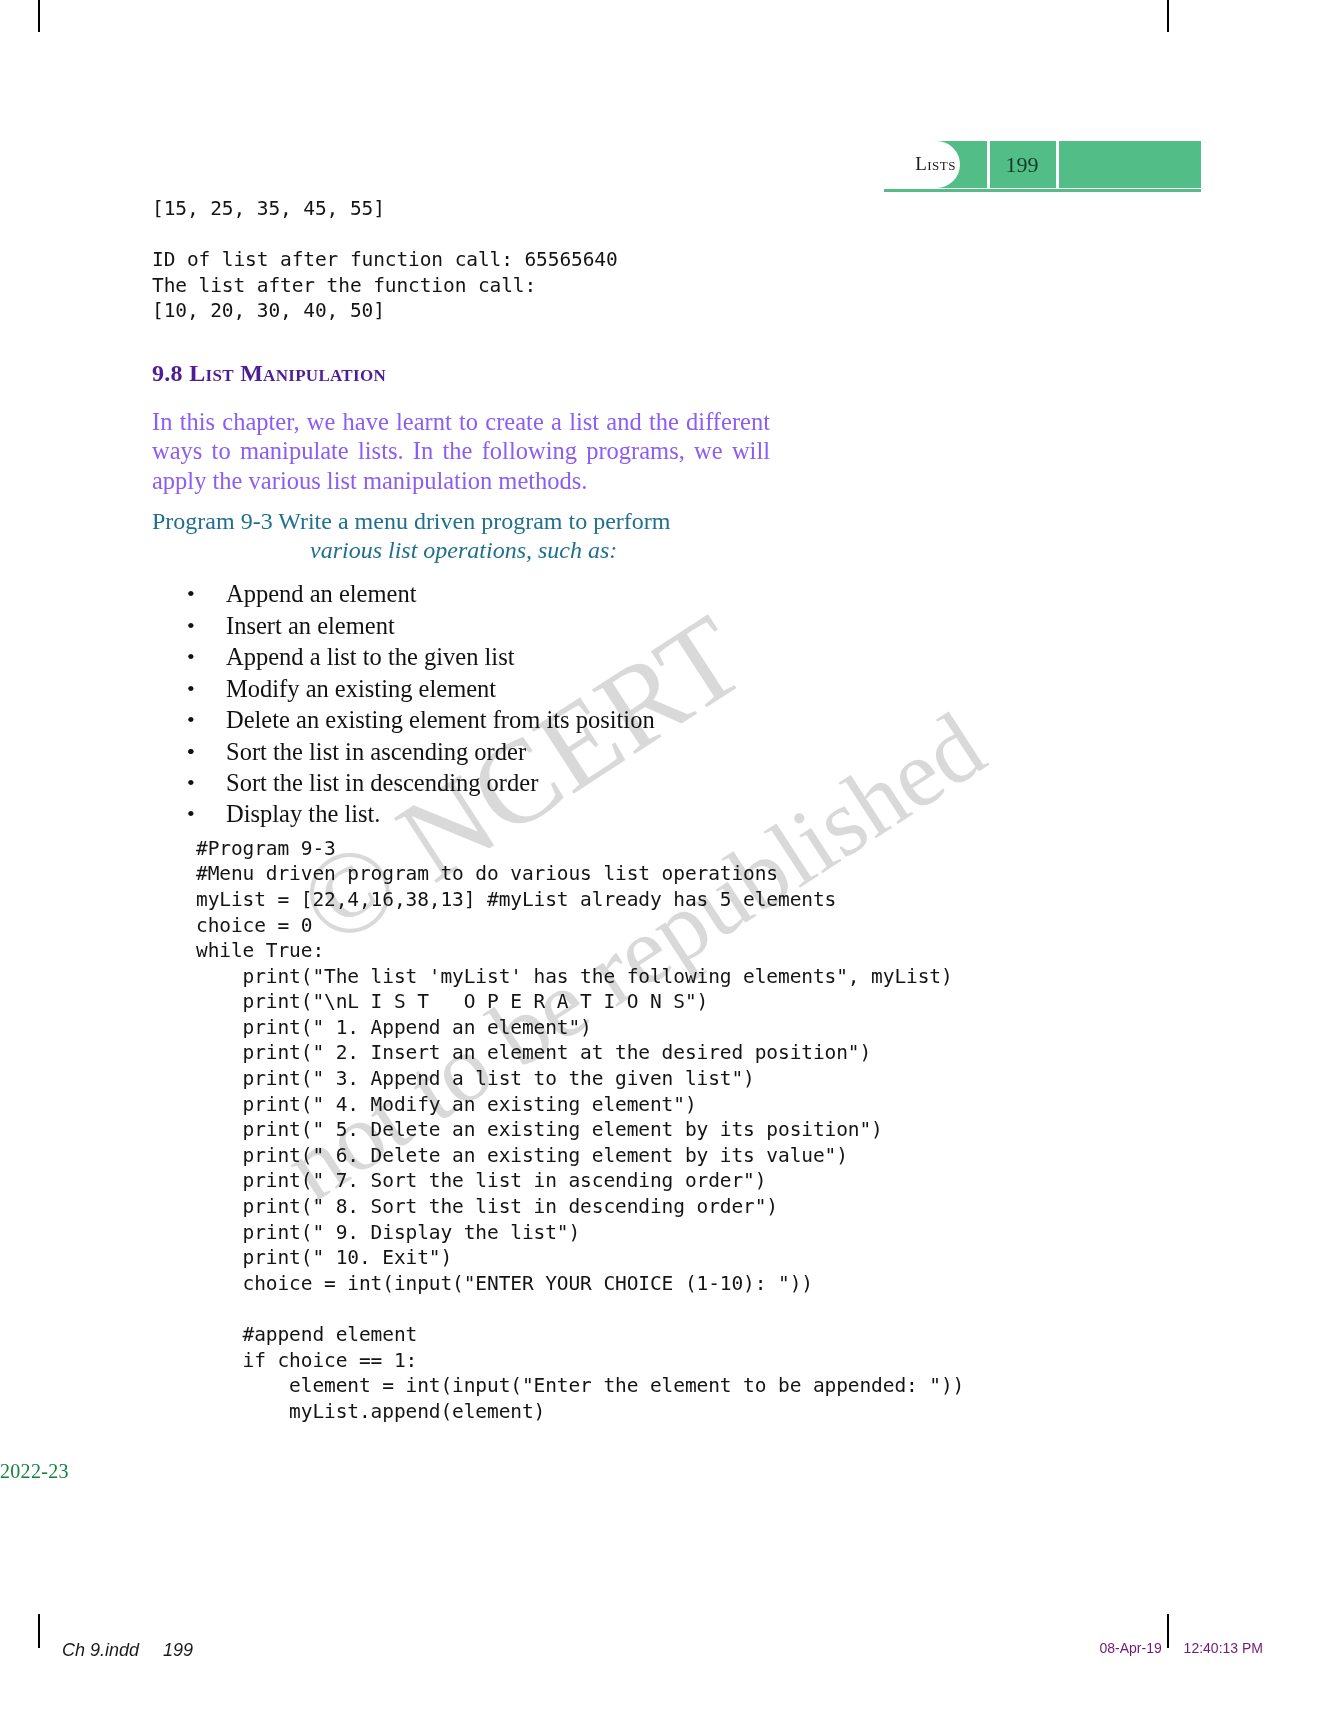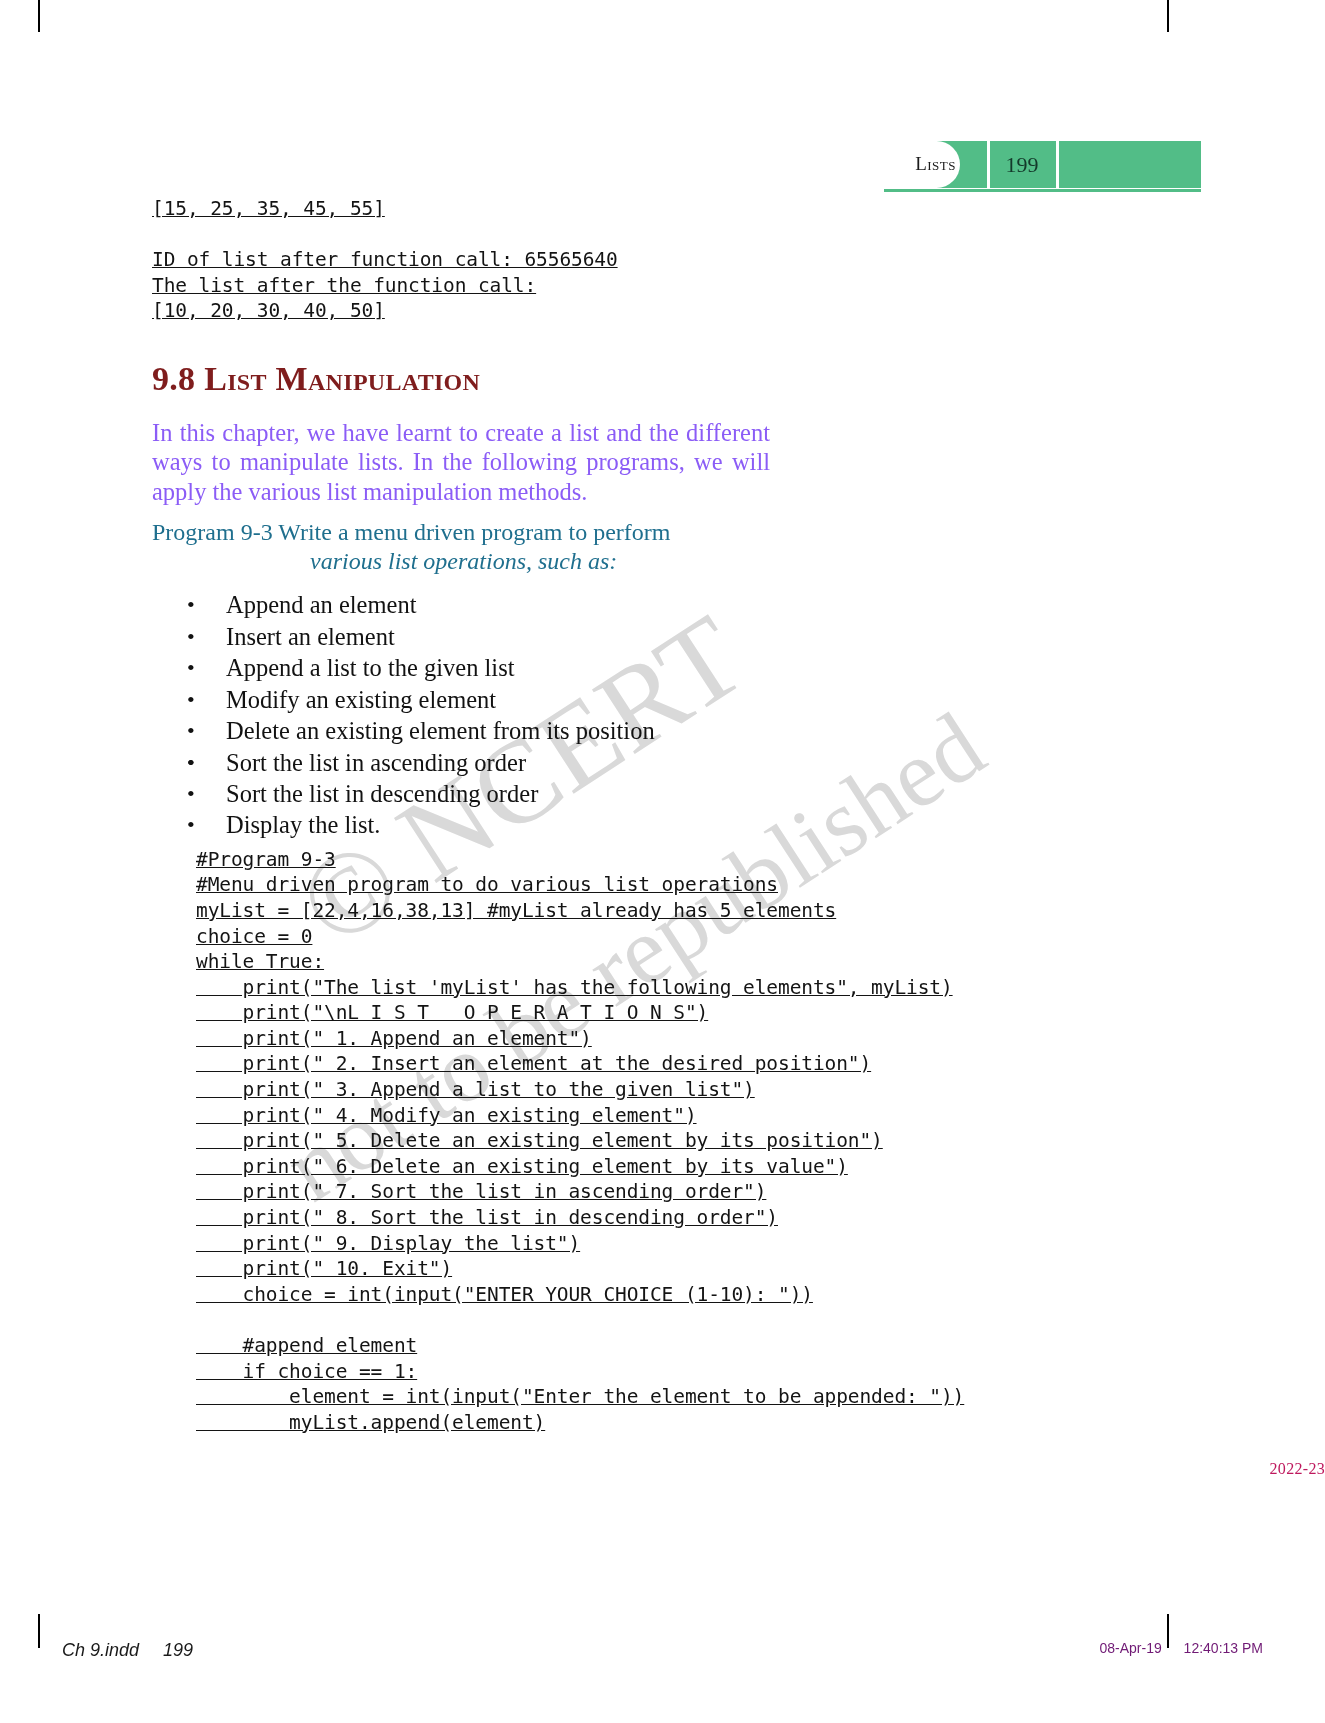--- a/index.html
+++ b/index.html
@@ -127,28 +127,27 @@
   }
 
   pre.code {
     margin: 0;
     font-family: "DejaVu Sans Mono", "Liberation Mono", monospace;
     font-size: 19.5px;
     line-height: 25.6px;
     color: #141414;
     white-space: pre;
     letter-spacing: -0.1px;
-    text-decoration: underline;
   }
   .code-top { margin-left: 44px; }
 
   h2.section-title {
     margin: 36px 0 20px 0;
-    color: #7f1d1d;
-    font-size: 34px;
+    color: #4c1d95;
+    font-size: 24px;
     font-weight: bold;
     font-variant: small-caps;
     font-family: "Liberation Serif", "DejaVu Serif", serif;
     letter-spacing: 0.3px;
   }
   h2.section-title .num { font-variant: normal; }
 
   p.body-text {
     margin: 0;
     width: 618px;
@@ -198,23 +197,23 @@
   pre.code-main {
     margin: 6px 0 0 0;
     margin-left: 44px;
   }
 
   
   .year-footer {
     position: absolute;
     left: 0; right: 0;
     top: 1460px;
-    text-align: right;
-    font-size: 16px;
-    color: #be185d;
+    text-align: left;
+    font-size: 20px;
+    color: #15803d;
     font-family: "Liberation Serif", "DejaVu Serif", serif;
     letter-spacing: 0.3px;
   }
   .file-footer-left {
     position: absolute;
     left: 62px;
     top: 1640px;
     font-size: 18px;
     color: #1a1a1a;
     font-family: "Liberation Sans", "DejaVu Sans", sans-serif;

